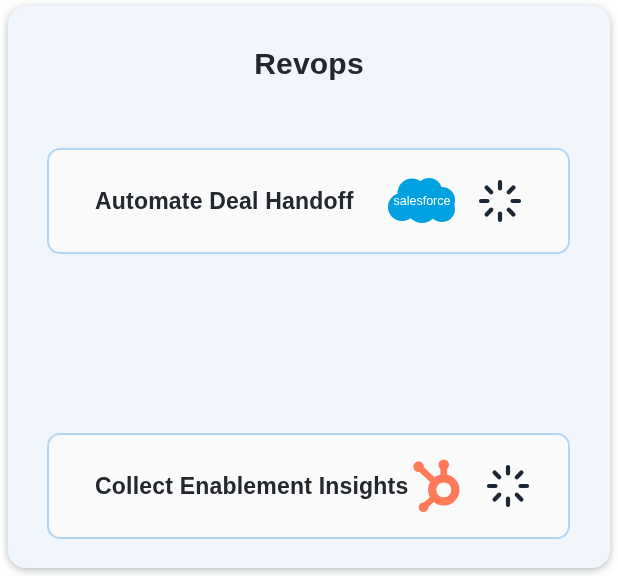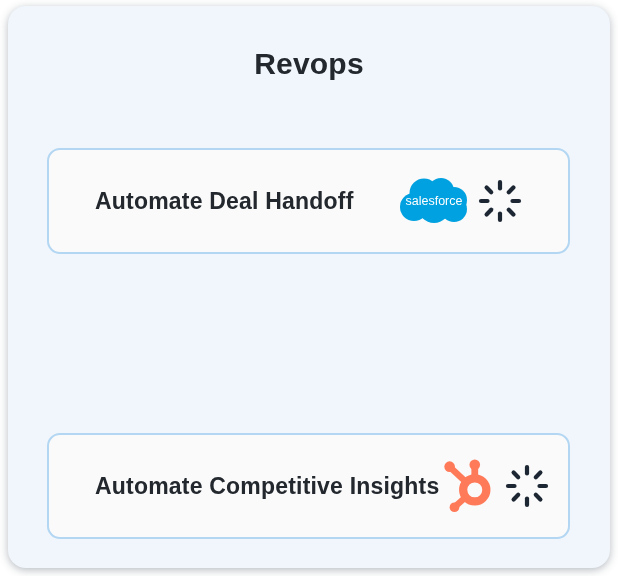--- a/index.html
+++ b/index.html
@@ -36,21 +36,21 @@
     display:flex;align-items:center;
     padding:8px 46px;
   }
   .row-1{top:142px;}
   .row-2{top:284px;}
   .row-3{top:427px;}
   .row-label{
     font-size:23px;font-weight:700;color:var(--text);
     white-space:nowrap;letter-spacing:.2px;
   }
-  .row-right{margin-left:auto;display:flex;align-items:center;gap:8px;}
+  .row-right{margin-left:auto;display:flex;align-items:center;gap:20px;}
   .logo{display:block;flex:none;}
   .spinner{display:block;flex:none;}
   .spinner line{stroke:var(--spinner);stroke-width:4.2;stroke-linecap:round;}
   .sf-cloud{fill:var(--sf-blue);}
   .sf-text{fill:#ffffff;font-family:"Liberation Sans","DejaVu Sans",sans-serif;
     font-size:12.5px;}
   .slack-red{fill:var(--slack-red);}
   .slack-blue{fill:var(--slack-blue);}
   .slack-green{fill:var(--slack-green);}
   .slack-yellow{fill:var(--slack-yellow);}
@@ -86,21 +86,21 @@
         <line x1="22" y1="34.5" x2="22" y2="41"></line>
         <line x1="13.2" y1="30.8" x2="8.6" y2="35.4"></line>
         <line x1="9.5" y1="22" x2="3" y2="22"></line>
         <line x1="13.2" y1="13.2" x2="8.6" y2="8.6"></line>
       </svg>
     </span>
   </div>
 
 
   <div class="row row-3">
-    <span class="row-label">Automate Competitive Insights</span>
+    <span class="row-label">Collect Enablement Insights</span>
     <span class="row-right">
       <svg class="logo" width="58" height="58" viewBox="0 0 60 60" aria-hidden="true">
         <circle class="hs-stroke" cx="37" cy="34" r="12" stroke-width="8.5"></circle>
         <line class="hs-stroke" x1="37" y1="22" x2="37" y2="11" stroke-width="7"></line>
         <circle class="hs-fill" cx="37" cy="8" r="5.5"></circle>
         <line class="hs-stroke" x1="28" y1="26" x2="13" y2="12" stroke-width="6.5"></line>
         <circle class="hs-fill" cx="11" cy="10" r="5.5"></circle>
         <line class="hs-stroke" x1="27" y1="42" x2="18" y2="50" stroke-width="6.5"></line>
         <circle class="hs-fill" cx="16" cy="52" r="5"></circle>
       </svg>

